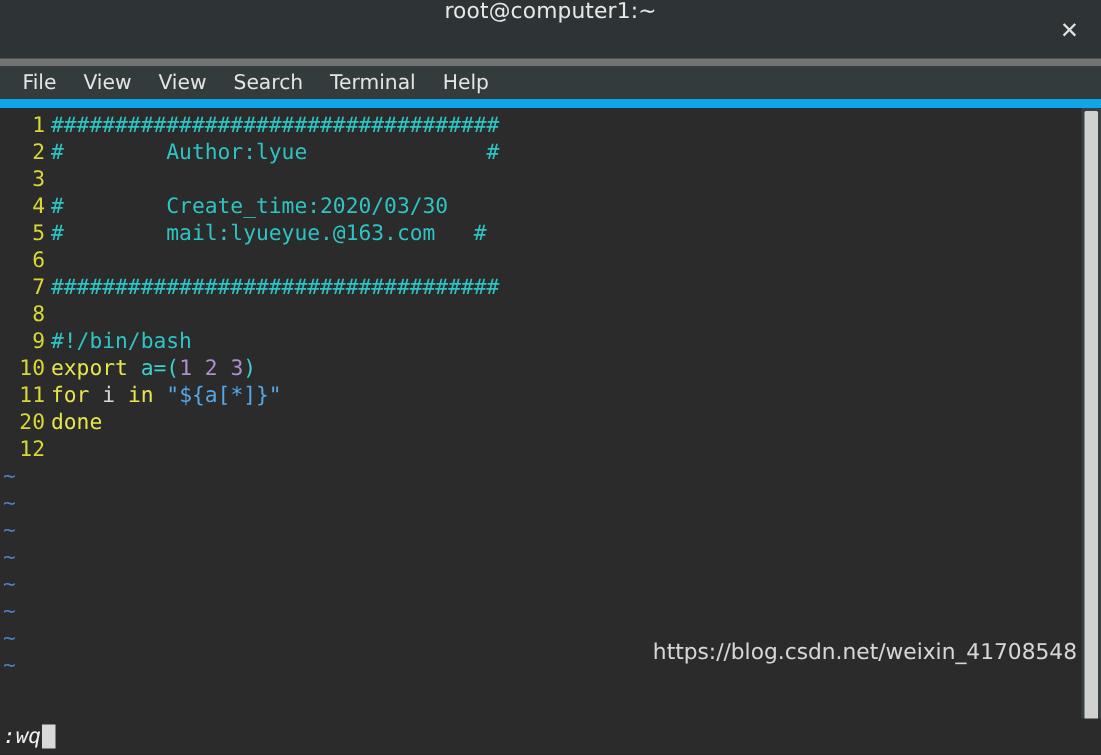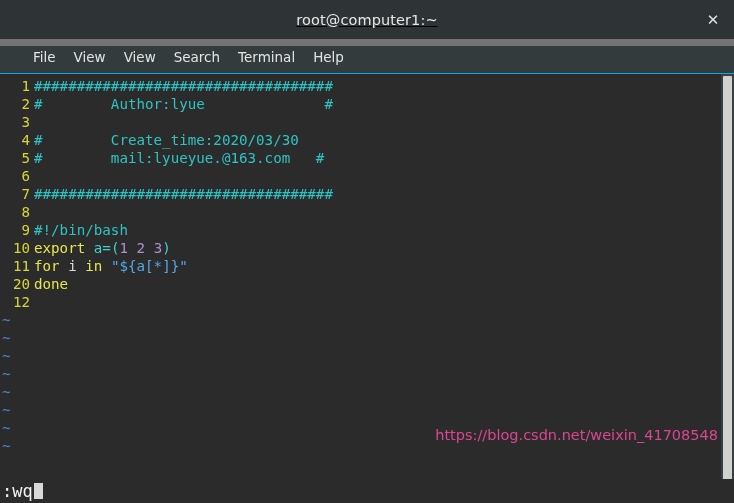--- a/index.html
+++ b/index.html
@@ -22,26 +22,24 @@
     flex-direction: column;
     background: #2b2b2b;
     box-sizing: border-box;
   }
 
   
   #titlebar {
     height: 39px;
     min-height: 39px;
     background: #2e3436;
-    border-bottom: 7px solid #737373;
+    border-bottom: 5px solid #737373;
     position: relative;
     display: flex;
-    align-items: center;
     justify-content: center;
-    text-decoration: underline;
   }
   #title-text {
     color: #e6e8e6;
     font-family: "DejaVu Sans", sans-serif;
     font-size: 14.5px;
     letter-spacing: 0.1px;
     user-select: none;
   }
   #close-button {
     position: absolute;
@@ -57,24 +55,24 @@
     font-family: "DejaVu Sans", sans-serif;
     font-size: 15px;
     cursor: pointer;
   }
 
   
   #menubar {
     height: 28px;
     min-height: 28px;
     background: #333b3d;
-    border-bottom: 1px solid #0ea5e9;
+    border-bottom: 6px solid #0ea5e9;
     display: flex;
     align-items: flex-start;
-    padding-left: 24px;
+    padding-left: 6px;
     box-sizing: border-box;
   }
   .menu-item {
     color: #e3e5e3;
     font-family: "DejaVu Sans", sans-serif;
     font-size: 13.5px;
     padding: 3px 9px;
     cursor: default;
     user-select: none;
     white-space: nowrap;
@@ -137,22 +135,23 @@
     min-height: 24px;
     background: #2b2b2b;
     display: flex;
     align-items: center;
     padding-left: 2px;
     box-sizing: border-box;
   }
   #status-text {
     color: #f2f2f2;
     font-family: "DejaVu Sans Mono", monospace;
-    font-size: 17px;
-    white-space: pre;
+    font-size: 14px;
+    white-space: pre;
+    font-style: italic;
   }
   #cursor-block {
     display: inline-block;
     width: 9px;
     height: 16px;
     background: #d9d9d9;
     vertical-align: middle;
     margin-left: 1px;
   }
 
@@ -173,21 +172,21 @@
     height: 436px;
     background: #cfd2cf;
     border-radius: 1px;
   }
 
   
   #watermark {
     position: absolute;
     right: 16px;
     bottom: 36px;
-    color: #ec4899;
+    color: #e5e5e5;
     font-family: "DejaVu Sans", sans-serif;
     font-size: 14.5px;
     opacity: 0.92;
     user-select: none;
     white-space: nowrap;
   }
 </style>
 </head>
 <body>
 

